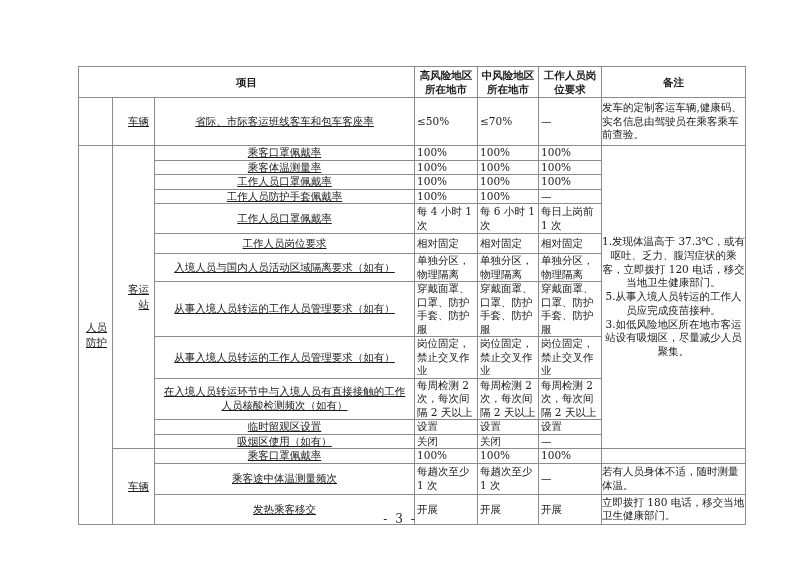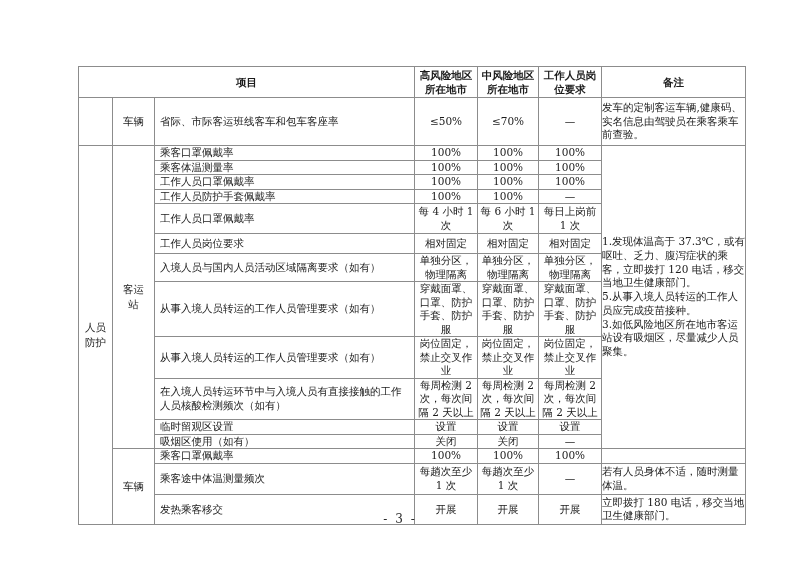--- a/index.html
+++ b/index.html
@@ -33,44 +33,46 @@
   }
   th.hcell {
     font-weight: bold;
     text-align: center;
     vertical-align: middle;
     line-height: 14px;
     padding: 1px 2px;
     font-size: 10.5px;
   }
   td.group, td.subgroup {
-    text-align: center;
+    text-align: right;
     vertical-align: middle;
     line-height: 15px;
     padding: 0 5px;
+    text-decoration: underline;
   }
   td.item {
-    text-align: left;
+    text-align: center;
     vertical-align: middle;
     line-height: 13.5px;
     padding: 0 5px;
+    text-decoration: underline;
   }
   td.val {
-    text-align: center;
+    text-align: left;
     vertical-align: middle;
     line-height: 13.5px;
     padding: 0 2px;
   }
   td.remark {
     text-align: left;
     vertical-align: middle;
     line-height: 13.8px;
     padding: 1px 0;
   }
-  .note { margin: 0; }
+  .note { margin: 0; text-align: center; }
   tr.h-hdr { height: 30px; }
   tr.h-r0  { height: 48px; }
   tr.h-13  { height: 13px; }
   tr.h-14  { height: 14px; }
   tr.h-r5  { height: 30px; }
   tr.h-r6  { height: 20px; }
   tr.h-r7  { height: 28px; }
   tr.h-r8  { height: 54px; }
   tr.h-r9  { height: 38px; }
   tr.h-r10 { height: 40px; }

